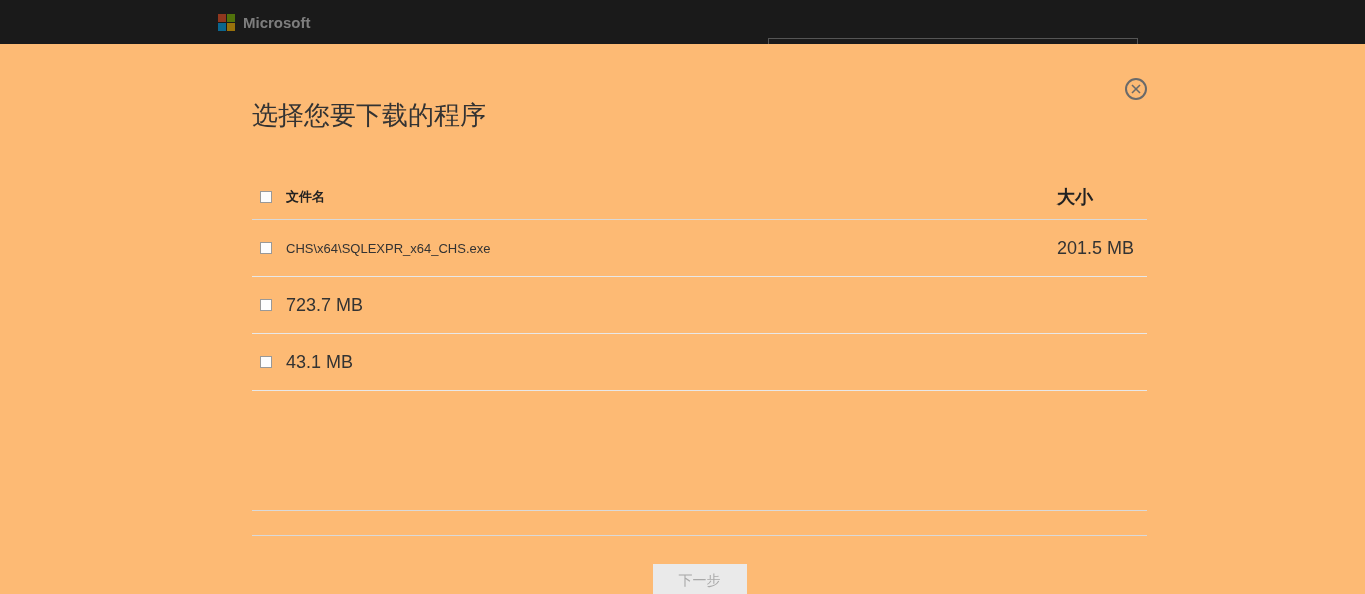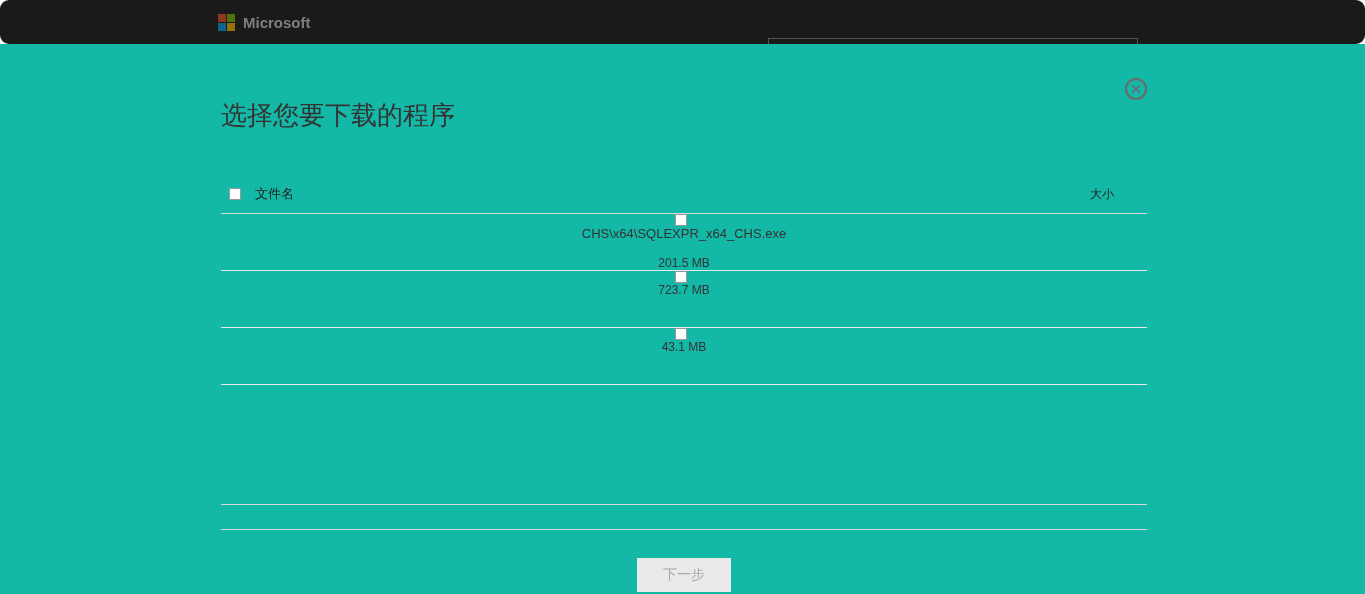--- a/index.html
+++ b/index.html
@@ -15,21 +15,20 @@
       overflow: hidden;
       position: relative;
     }
     .top-bar {
       background: #1a1a1a;
       height: 44px;
       width: 100%;
       display: flex;
       align-items: center;
       padding-left: 218px;
-      border-radius: 9px;
     }
     .ms-logo-wrap {
       display: flex;
       align-items: center;
       opacity: 0.55;
     }
     .ms-squares {
       display: grid;
       grid-template-columns: 8px 8px;
       grid-template-rows: 8px 8px;
@@ -55,21 +54,22 @@
       border: 1px solid #555;
       border-bottom: none;
       background: transparent;
     }
     .dialog {
       position: absolute;
       top: 44px;
       left: 0;
       right: 0;
       bottom: 0;
-      background: #14b8a6;
+      background: #fdba74;
+      padding-left: 31px;
     }
     .close-btn {
       position: absolute;
       top: 34px;
       right: 218px;
       width: 22px;
       height: 22px;
       border: 2px solid #6a6a6a;
       border-radius: 50%;
       display: flex;
@@ -104,21 +104,20 @@
     }
     .scroll-body {
       height: 290px;
       overflow-y: scroll;
     }
     .data-row {
       display: flex;
       align-items: center;
       height: 57px;
       border-bottom: 1px solid #e8e8e8;
-      flex-direction: column;
     }
     .cb-cell {
       width: 34px;
       display: flex;
       align-items: center;
       justify-content: flex-start;
       padding-left: 8px;
     }
     .checkbox {
       width: 12px;
@@ -127,27 +126,27 @@
       background: #fdfdfd;
       cursor: pointer;
     }
     .name-cell {
       flex: 1;
       font-size: 13px;
       color: #333;
     }
     .size-cell {
       width: 90px;
-      font-size: 12px;
+      font-size: 18px;
       color: #333;
-      text-align: center;
+      text-align: left;
     }
     .header-row .name-cell,
     .header-row .size-cell {
-      font-weight: 400;
+      font-weight: 700;
       color: #222;
     }
     
     .footer-area {
       margin-top: 28px;
       display: flex;
       justify-content: center;
     }
     .next-btn {
       background: #eaeaea;

